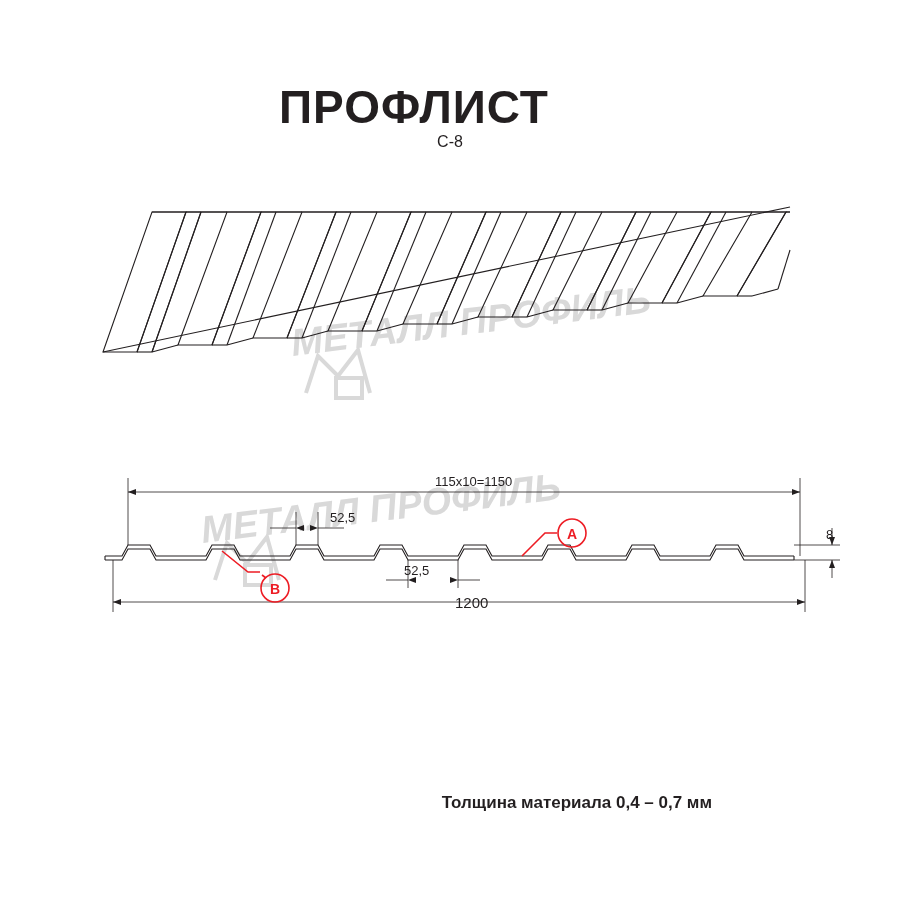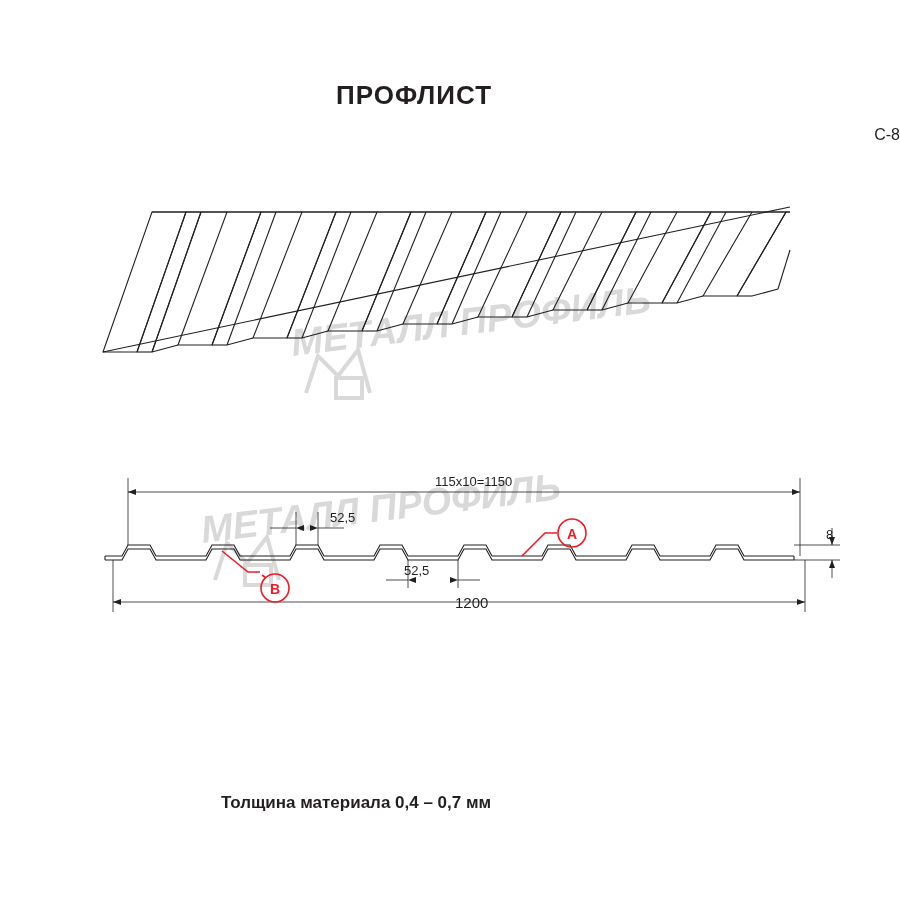--- a/index.html
+++ b/index.html
@@ -15,40 +15,40 @@
     font-family: "Liberation Sans", sans-serif;
     color: #231f20;
     overflow: hidden;
   }
   .title {
     position: absolute;
     top: 80px;
     left: 0;
     width: 828px;
     text-align: center;
-    font-size: 26px;
+    font-size: 46px;
     font-weight: bold;
     letter-spacing: 1px;
     color: #231f20;
   }
   .subtitle {
     position: absolute;
-    top: 126px;
+    top: 133px;
     left: 0;
     width: 900px;
+    text-align: center;
+    font-size: 16px;
+    color: #231f20;
+  }
+  .footer {
+    position: absolute;
+    top: 793px;
+    left: 0;
+    width: 712px;
     text-align: right;
-    font-size: 16px;
-    color: #231f20;
-  }
-  .footer {
-    position: absolute;
-    top: 793px;
-    left: 0;
-    width: 712px;
-    text-align: center;
     font-size: 17px;
     font-weight: bold;
     color: #231f20;
   }
   .drawing {
     position: absolute;
     top: 0;
     left: 0;
   }
   .wm {

